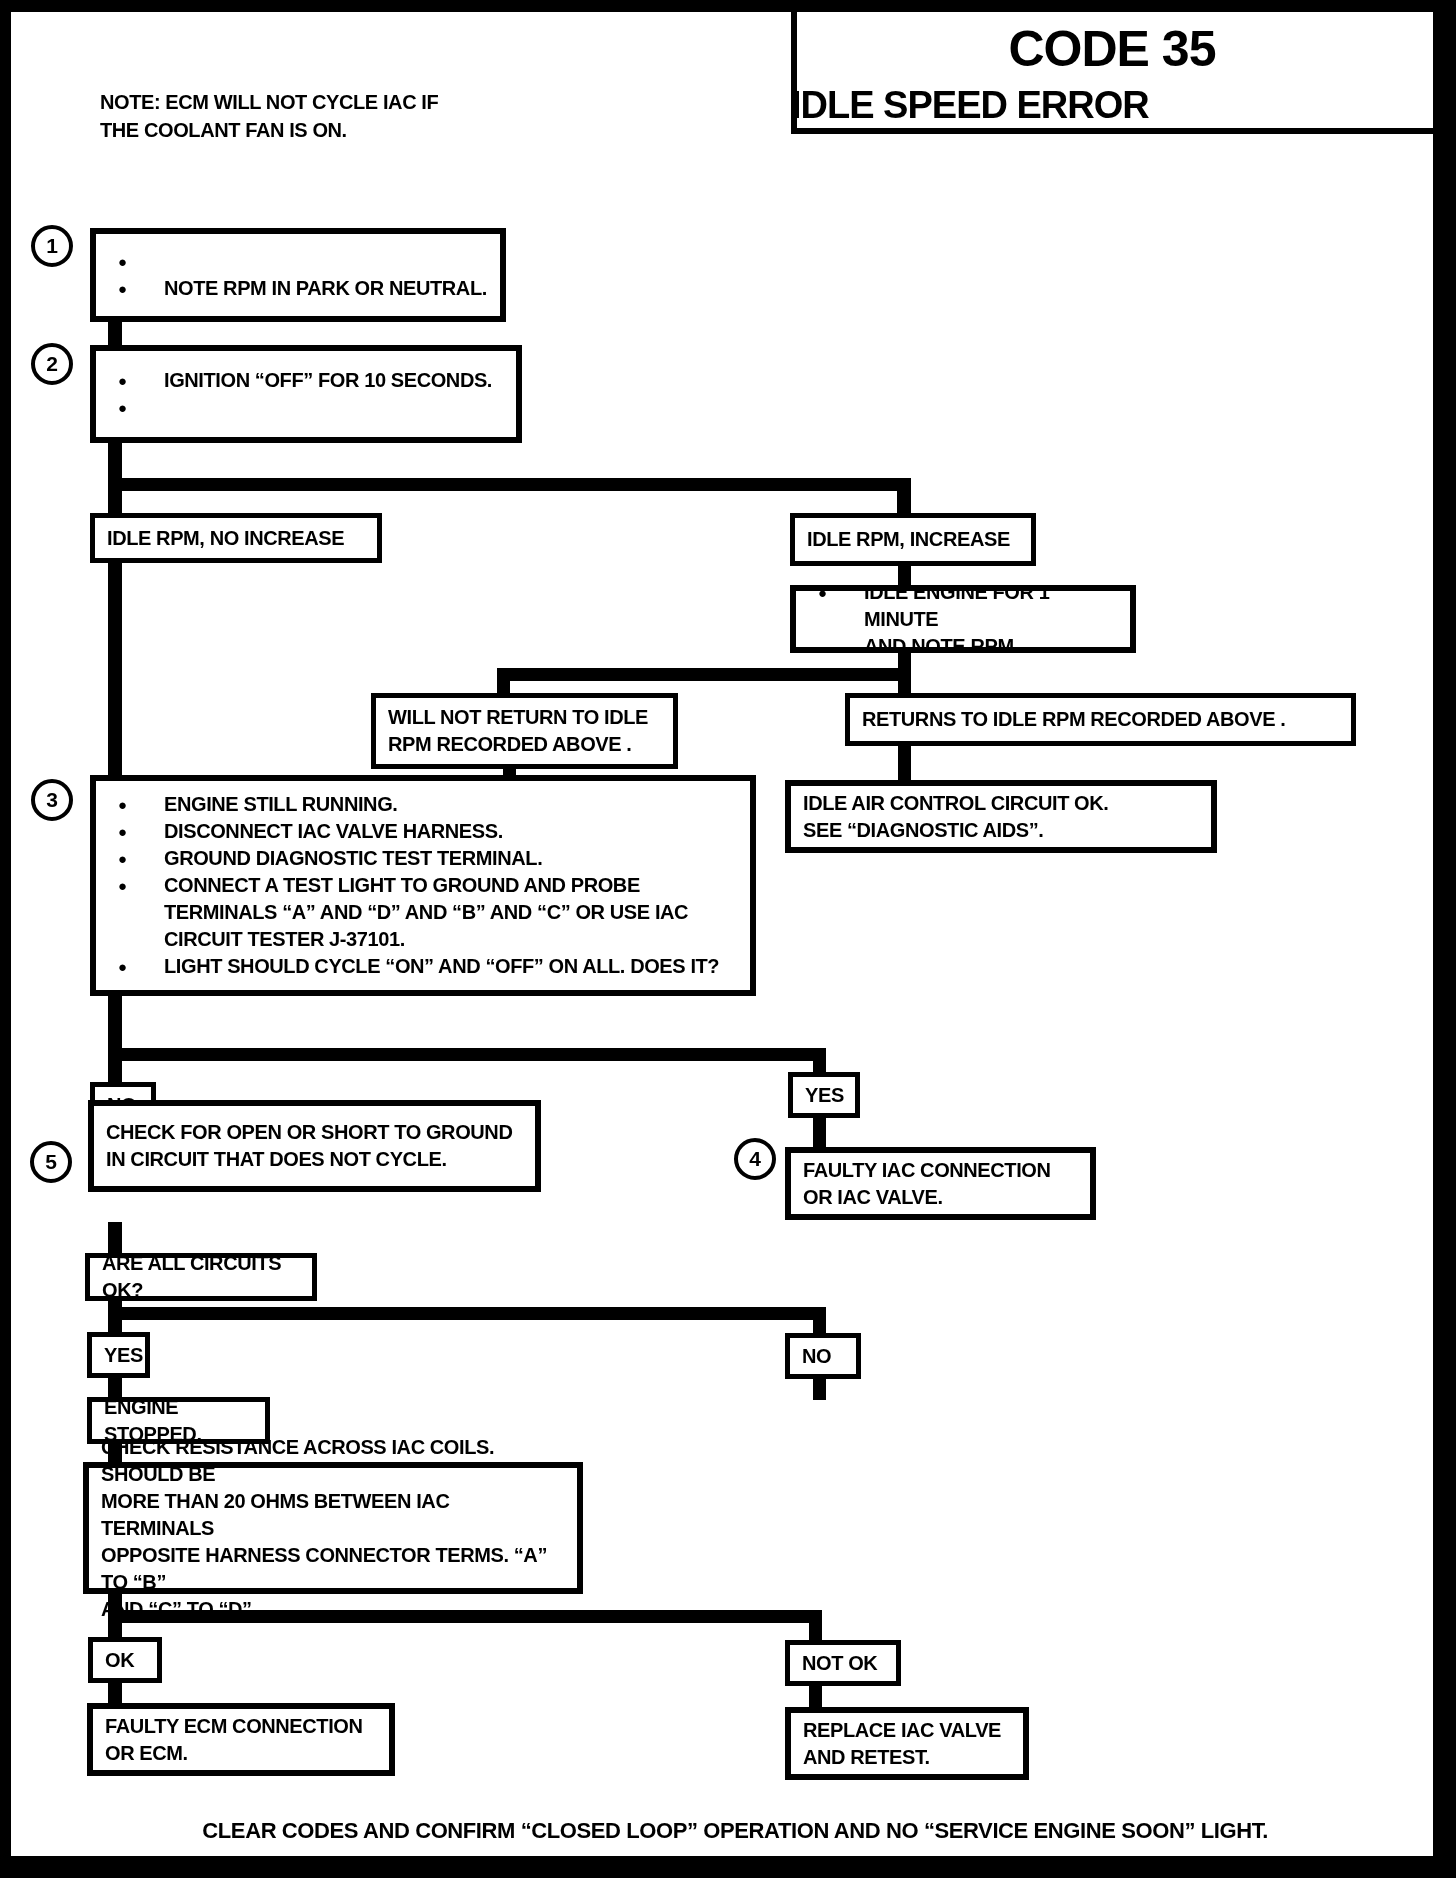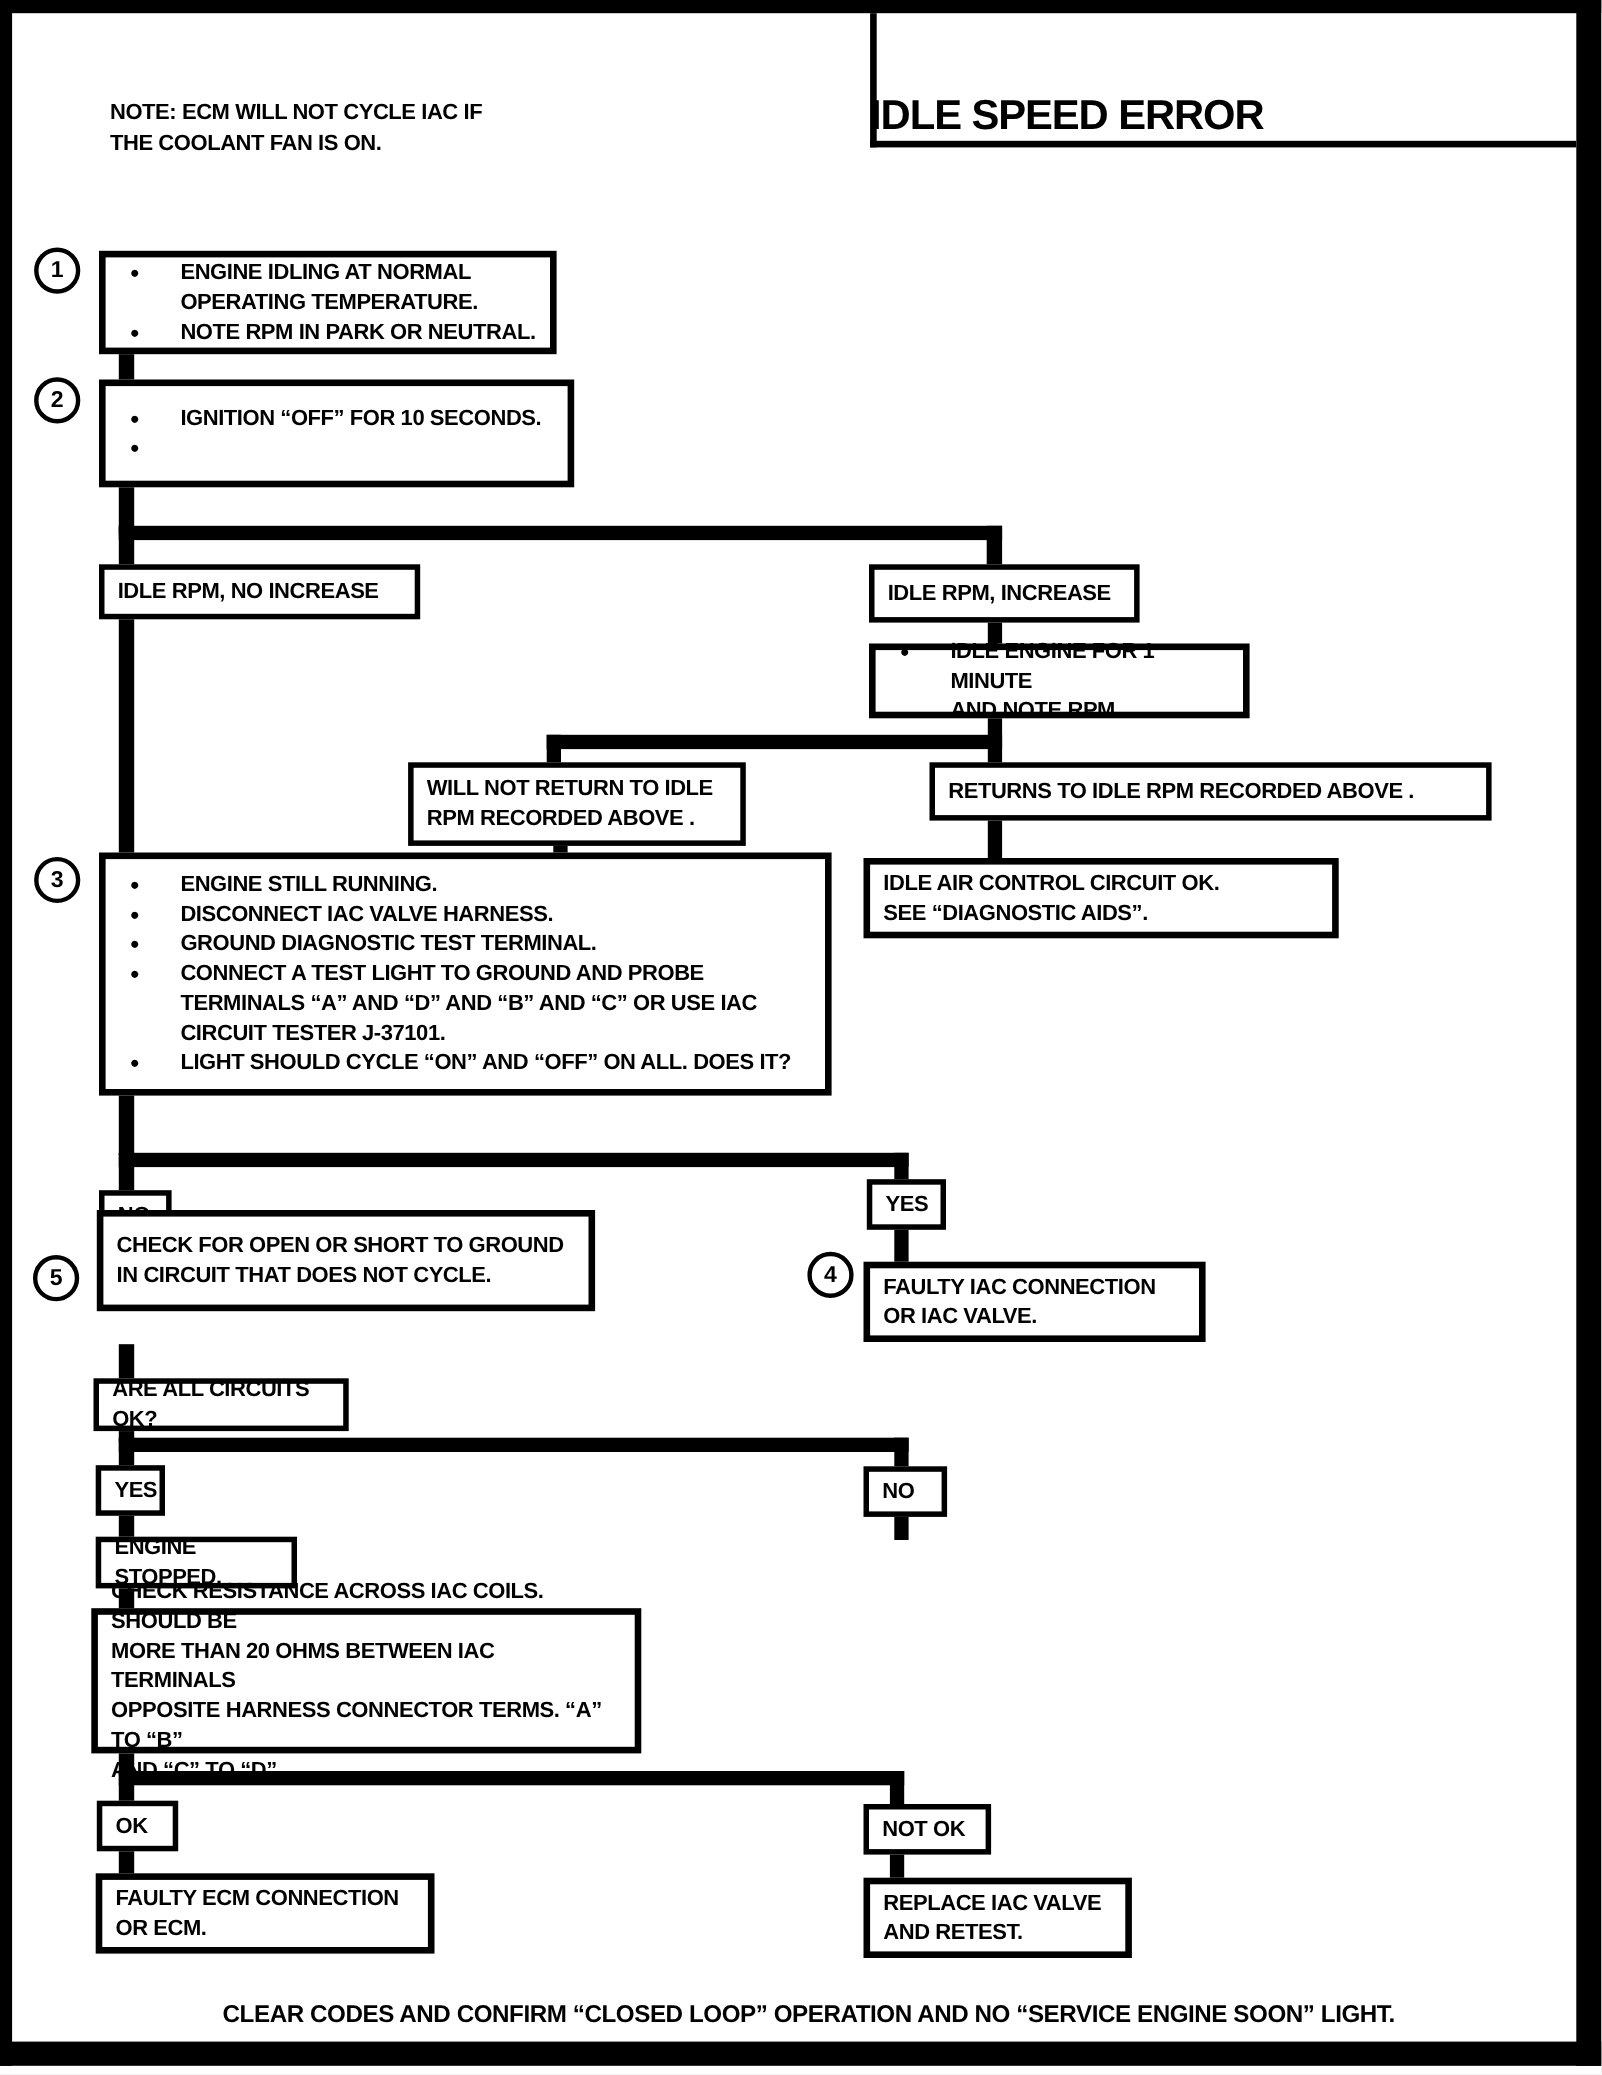--- a/index.html
+++ b/index.html
@@ -43,20 +43,21 @@
 
 <div class="page">
 
   <div class="bar" style="left:0;top:0;width:1456px;height:12px"></div>
   <div class="bar" style="left:0;top:0;width:11px;height:1878px"></div>
   <div class="bar" style="left:1433px;top:0;width:23px;height:1878px"></div>
   <div class="bar" style="left:0;top:1856px;width:1456px;height:22px"></div>
 
   <div class="bar" style="left:791px;top:12px;width:6px;height:122px"></div>
   <div class="bar" style="left:791px;top:128px;width:642px;height:6px"></div>
+  <div class="title-code">CODE 35</div>
   <div class="title-sub">IDLE SPEED ERROR</div>
 
   <div class="note">NOTE:  ECM WILL NOT CYCLE IAC IF
 THE COOLANT FAN IS ON.</div>
 
   <div class="circle" style="left:31px;top:225px">1</div>
   <div class="circle" style="left:31px;top:343px">2</div>
   <div class="circle" style="left:31px;top:779px">3</div>
   <div class="circle" style="left:734px;top:1138px">4</div>
   <div class="circle" style="left:30px;top:1141px">5</div>
@@ -90,22 +91,20 @@
   <div class="bar" style="left:108px;top:1592px;width:14px;height:22px"></div>
   <div class="bar" style="left:108px;top:1610px;width:714px;height:13px"></div>
   <div class="bar" style="left:108px;top:1610px;width:14px;height:29px"></div>
   <div class="bar" style="left:809px;top:1610px;width:13px;height:32px"></div>
   <div class="bar" style="left:108px;top:1681px;width:14px;height:24px"></div>
   <div class="bar" style="left:809px;top:1684px;width:13px;height:25px"></div>
 
   <div class="box thick bullets" style="left:90px;top:228px;width:416px;height:94px">
     <div class="brow">
       <span class="bmark">●</span>
-      <span class="btxt">ENGINE IDLING AT NORMAL
-OPERATING TEMPERATURE.</span>
     </div>
     <div class="brow">
       <span class="bmark">●</span>
       <span class="btxt">NOTE RPM IN PARK OR NEUTRAL.</span>
     </div>
   </div>
 
   <div class="box thick bullets" style="left:90px;top:345px;width:432px;height:98px">
     <div class="brow">
       <span class="bmark">●</span>

